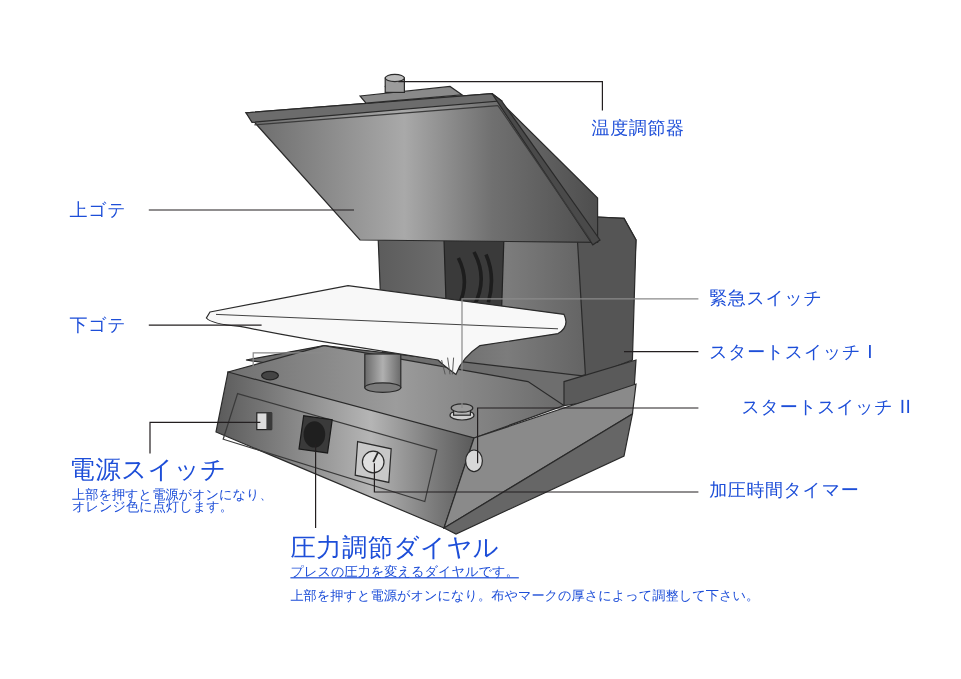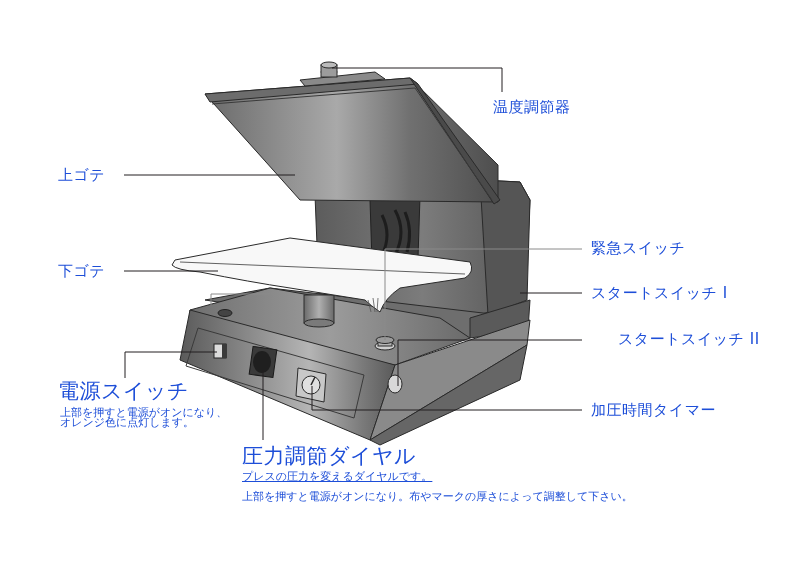--- a/index.html
+++ b/index.html
@@ -125,21 +125,21 @@
     <polyline points="312,386 312,410 582,410"></polyline>
   </g>
 </svg>
 
 <div class="lbl big" style="left:493px; top:98px;">温度調節器</div>
 <div class="lbl big" style="left:58px; top:166px;">上ゴテ</div>
 <div class="lbl big" style="left:58px; top:262px;">下ゴテ</div>
 <div class="lbl big" style="left:591px; top:239px;">緊急スイッチ</div>
 <div class="lbl big" style="left:591px; top:284px;">スタートスイッチ I</div>
 <div class="lbl big" style="left:591px; top:330px;margin-left:27px;">スタートスイッチ II</div>
-<div class="lbl big" style="left:591px; top:401px;">加圧時間タイマー</div>
+<div class="lbl big" style="left:591px; top:401px;font-family:Liberation Mono, monospace;">加圧時間タイマー</div>
 
 <div class="lbl big-lg" style="left:58px; top:381px;">電源スイッチ</div>
 <div class="lbl small" style="left:60px; top:406px;">上部を押すと電源がオンになり、</div>
 <div class="lbl small" style="left:60px; top:416px;">オレンジ色に点灯します。</div>
 
 <div class="lbl big-lg" style="left:242px; top:446px;">圧力調節ダイヤル</div>
 <div class="lbl small" style="left:242px; top:470px;text-decoration:underline;">プレスの圧力を変えるダイヤルです。</div>
 <div class="lbl small" style="left:242px; top:490px;">上部を押すと電源がオンになり。布やマークの厚さによって調整して下さい。</div>
 
 </body></html>

